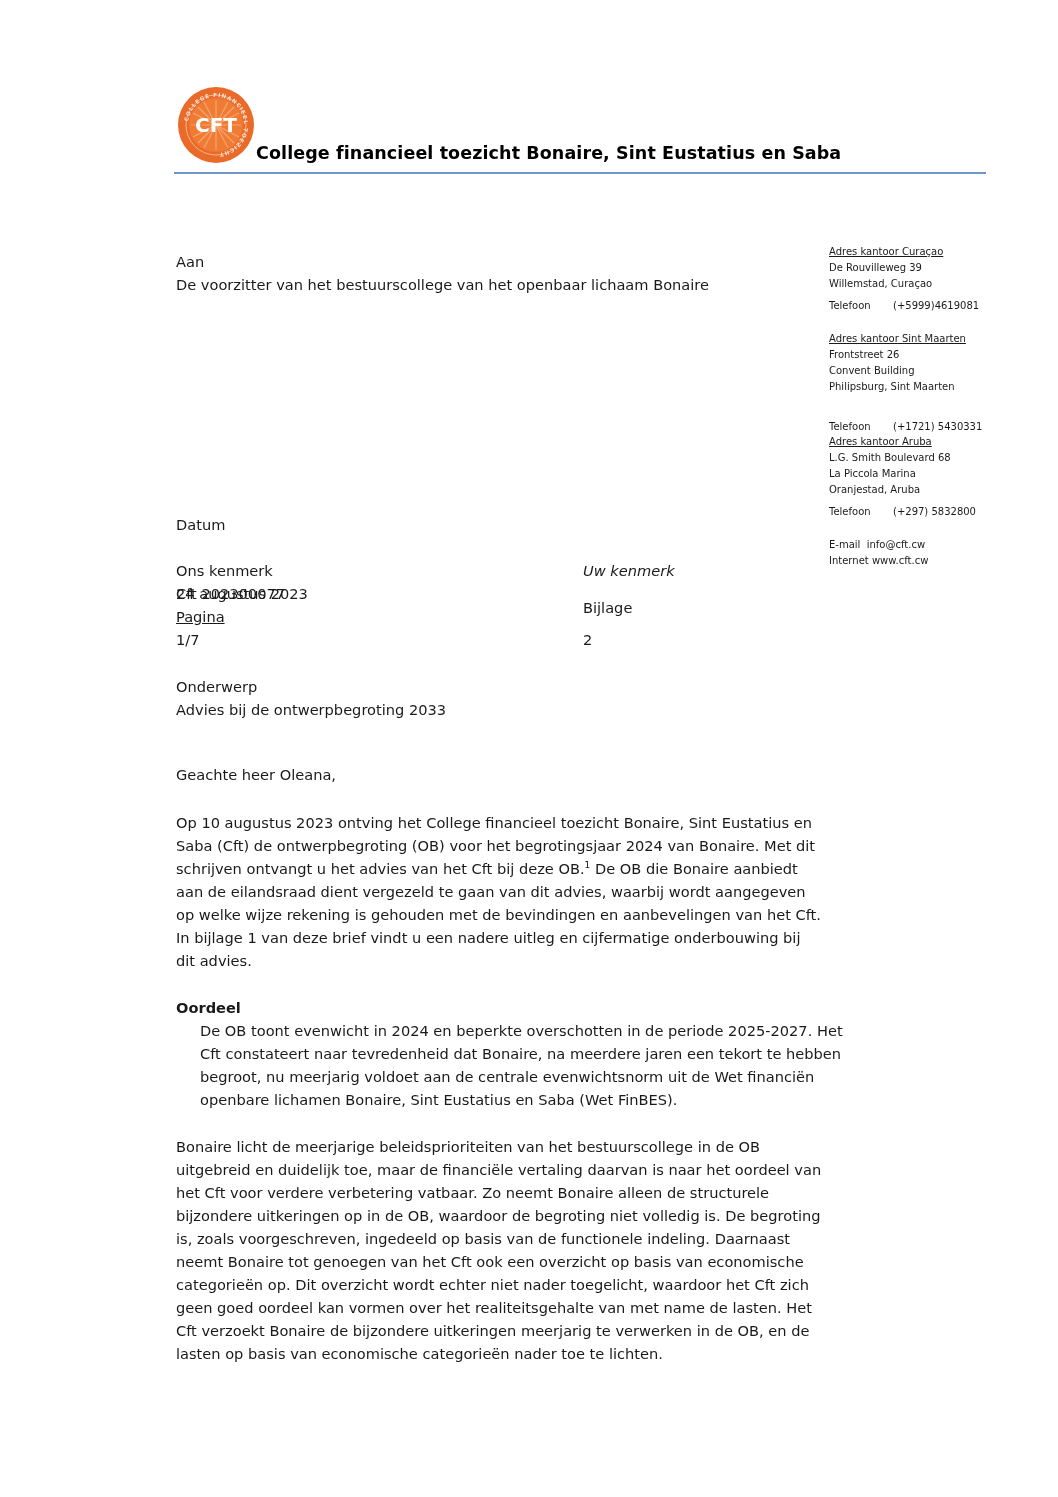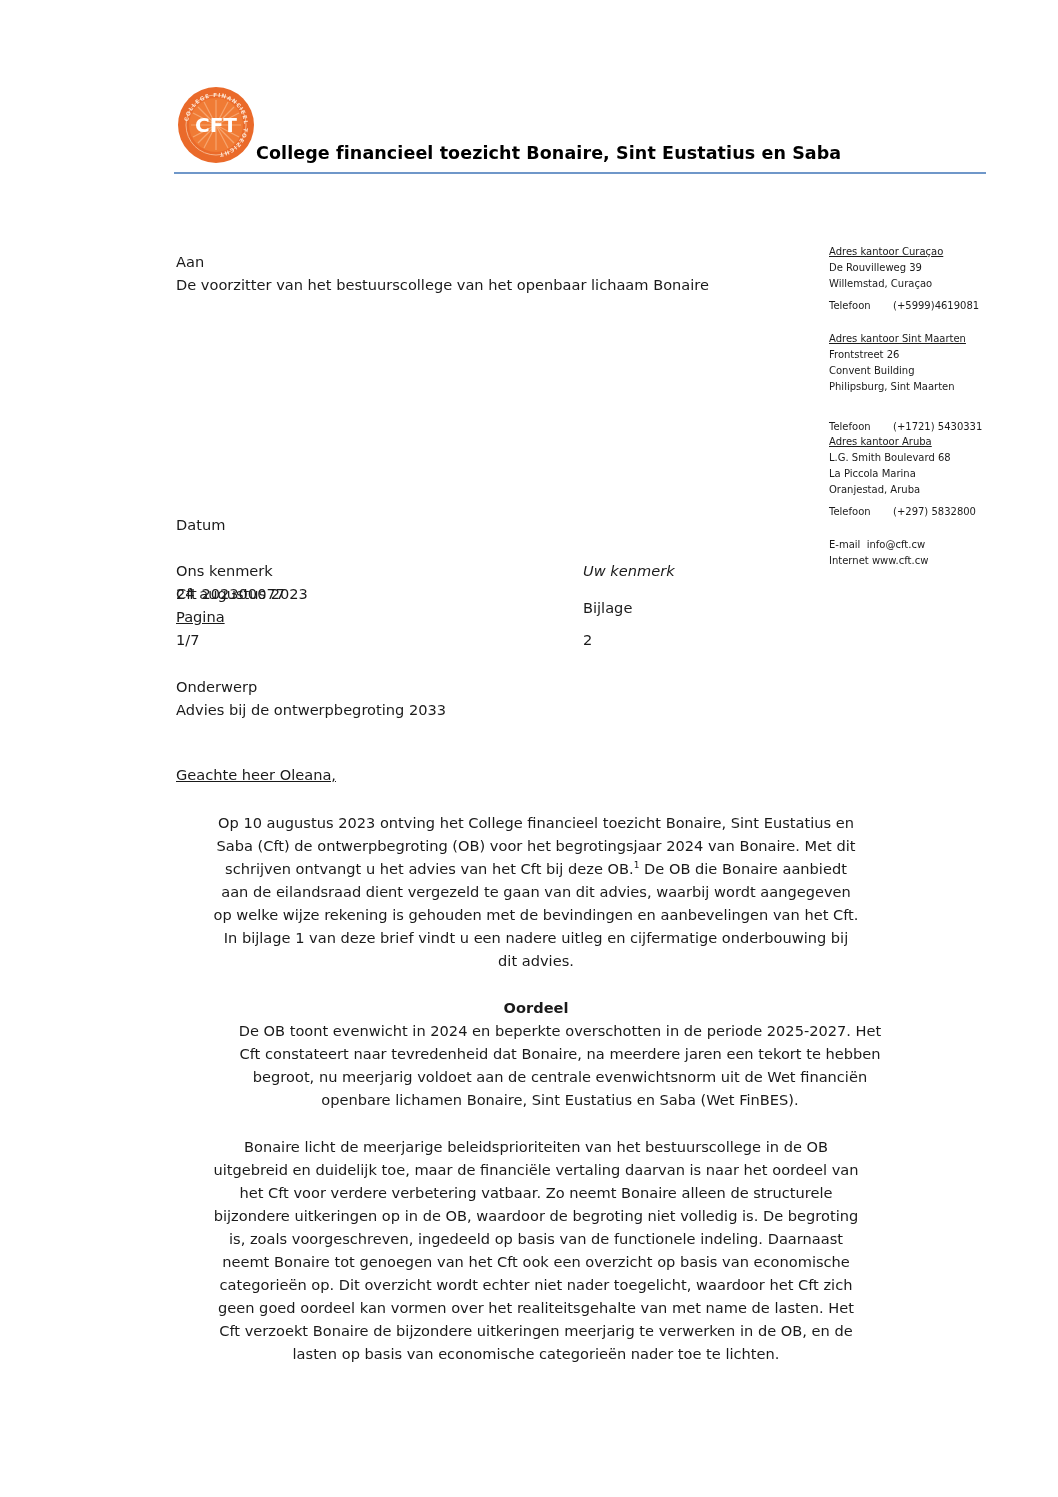--- a/index.html
+++ b/index.html
@@ -16,21 +16,21 @@
   .header-rule {
     position: absolute; left: 174px; top: 172px; width: 812px; height: 2px;
     background: #6f97c9;
   }
   .txt { position: absolute; font-size: 14.6px; line-height: 23px; white-space: nowrap; }
   .side { position: absolute; left: 829px; font-size: 10px; line-height: 16px; color: #1a1a1a; white-space: nowrap; }
   .side .u { text-decoration: underline; }
   .side .tel-label { display: inline-block; width: 64px; }
   .body-block {
     position: absolute; left: 176px; width: 720px;
-    font-size: 14.6px; line-height: 23px; color: #1a1a1a; text-align: center;
+    font-size: 14.6px; line-height: 23px; color: #1a1a1a;
   }
   .body-block p { margin: 0; white-space: pre-line; }
   .bold { font-weight: bold; }
   sup { font-size: 9px; line-height: 0; }
 </style>
 </head>
 <body>
 
 <div class="logo">
   <svg width="78" height="78" viewBox="0 0 78 78">
@@ -105,21 +105,21 @@
 <div class="txt" style="left:583px; top:559px;font-style:italic;">Uw kenmerk</div>
 <div class="txt" style="left:176px; top:582px;">Cft 202300077</div>
 <div class="txt" style="left:583px; top:582px;"></div>
 <div class="txt" style="left:176px; top:605px;text-decoration:underline;">Pagina</div>
 <div class="txt" style="left:583px; top:573px;margin-top:23px;">Bijlage</div>
 <div class="txt" style="left:176px; top:628px;">1/7</div>
 <div class="txt" style="left:583px; top:628px;">2</div>
 <div class="txt" style="left:176px; top:675px;">Onderwerp</div>
 <div class="txt" style="left:176px; top:698px;">Advies bij de ontwerpbegroting 2033</div>
 
-<div class="txt" style="left:176px; top:763px;text-decoration:underline;">Geachte heer Oleana,</div>
+<div class="txt" style="left:176px; top:763px;">Geachte heer Oleana,</div>
 
 <div class="body-block" style="top:811px;">
   <p><span>Op 10 augustus 2023 ontving het College financieel toezicht Bonaire, Sint Eustatius en
 Saba (Cft) de ontwerpbegroting (OB) voor het begrotingsjaar 2024 van Bonaire. Met dit
 schrijven ontvangt u het advies van het Cft bij deze OB.</span><sup>1</sup><span> De OB die Bonaire aanbiedt
 aan de eilandsraad dient vergezeld te gaan van dit advies, waarbij wordt aangegeven
 op welke wijze rekening is gehouden met de bevindingen en aanbevelingen van het Cft.
 In bijlage 1 van deze brief vindt u een nadere uitleg en cijfermatige onderbouwing bij
 dit advies.</span></p>
 </div>

